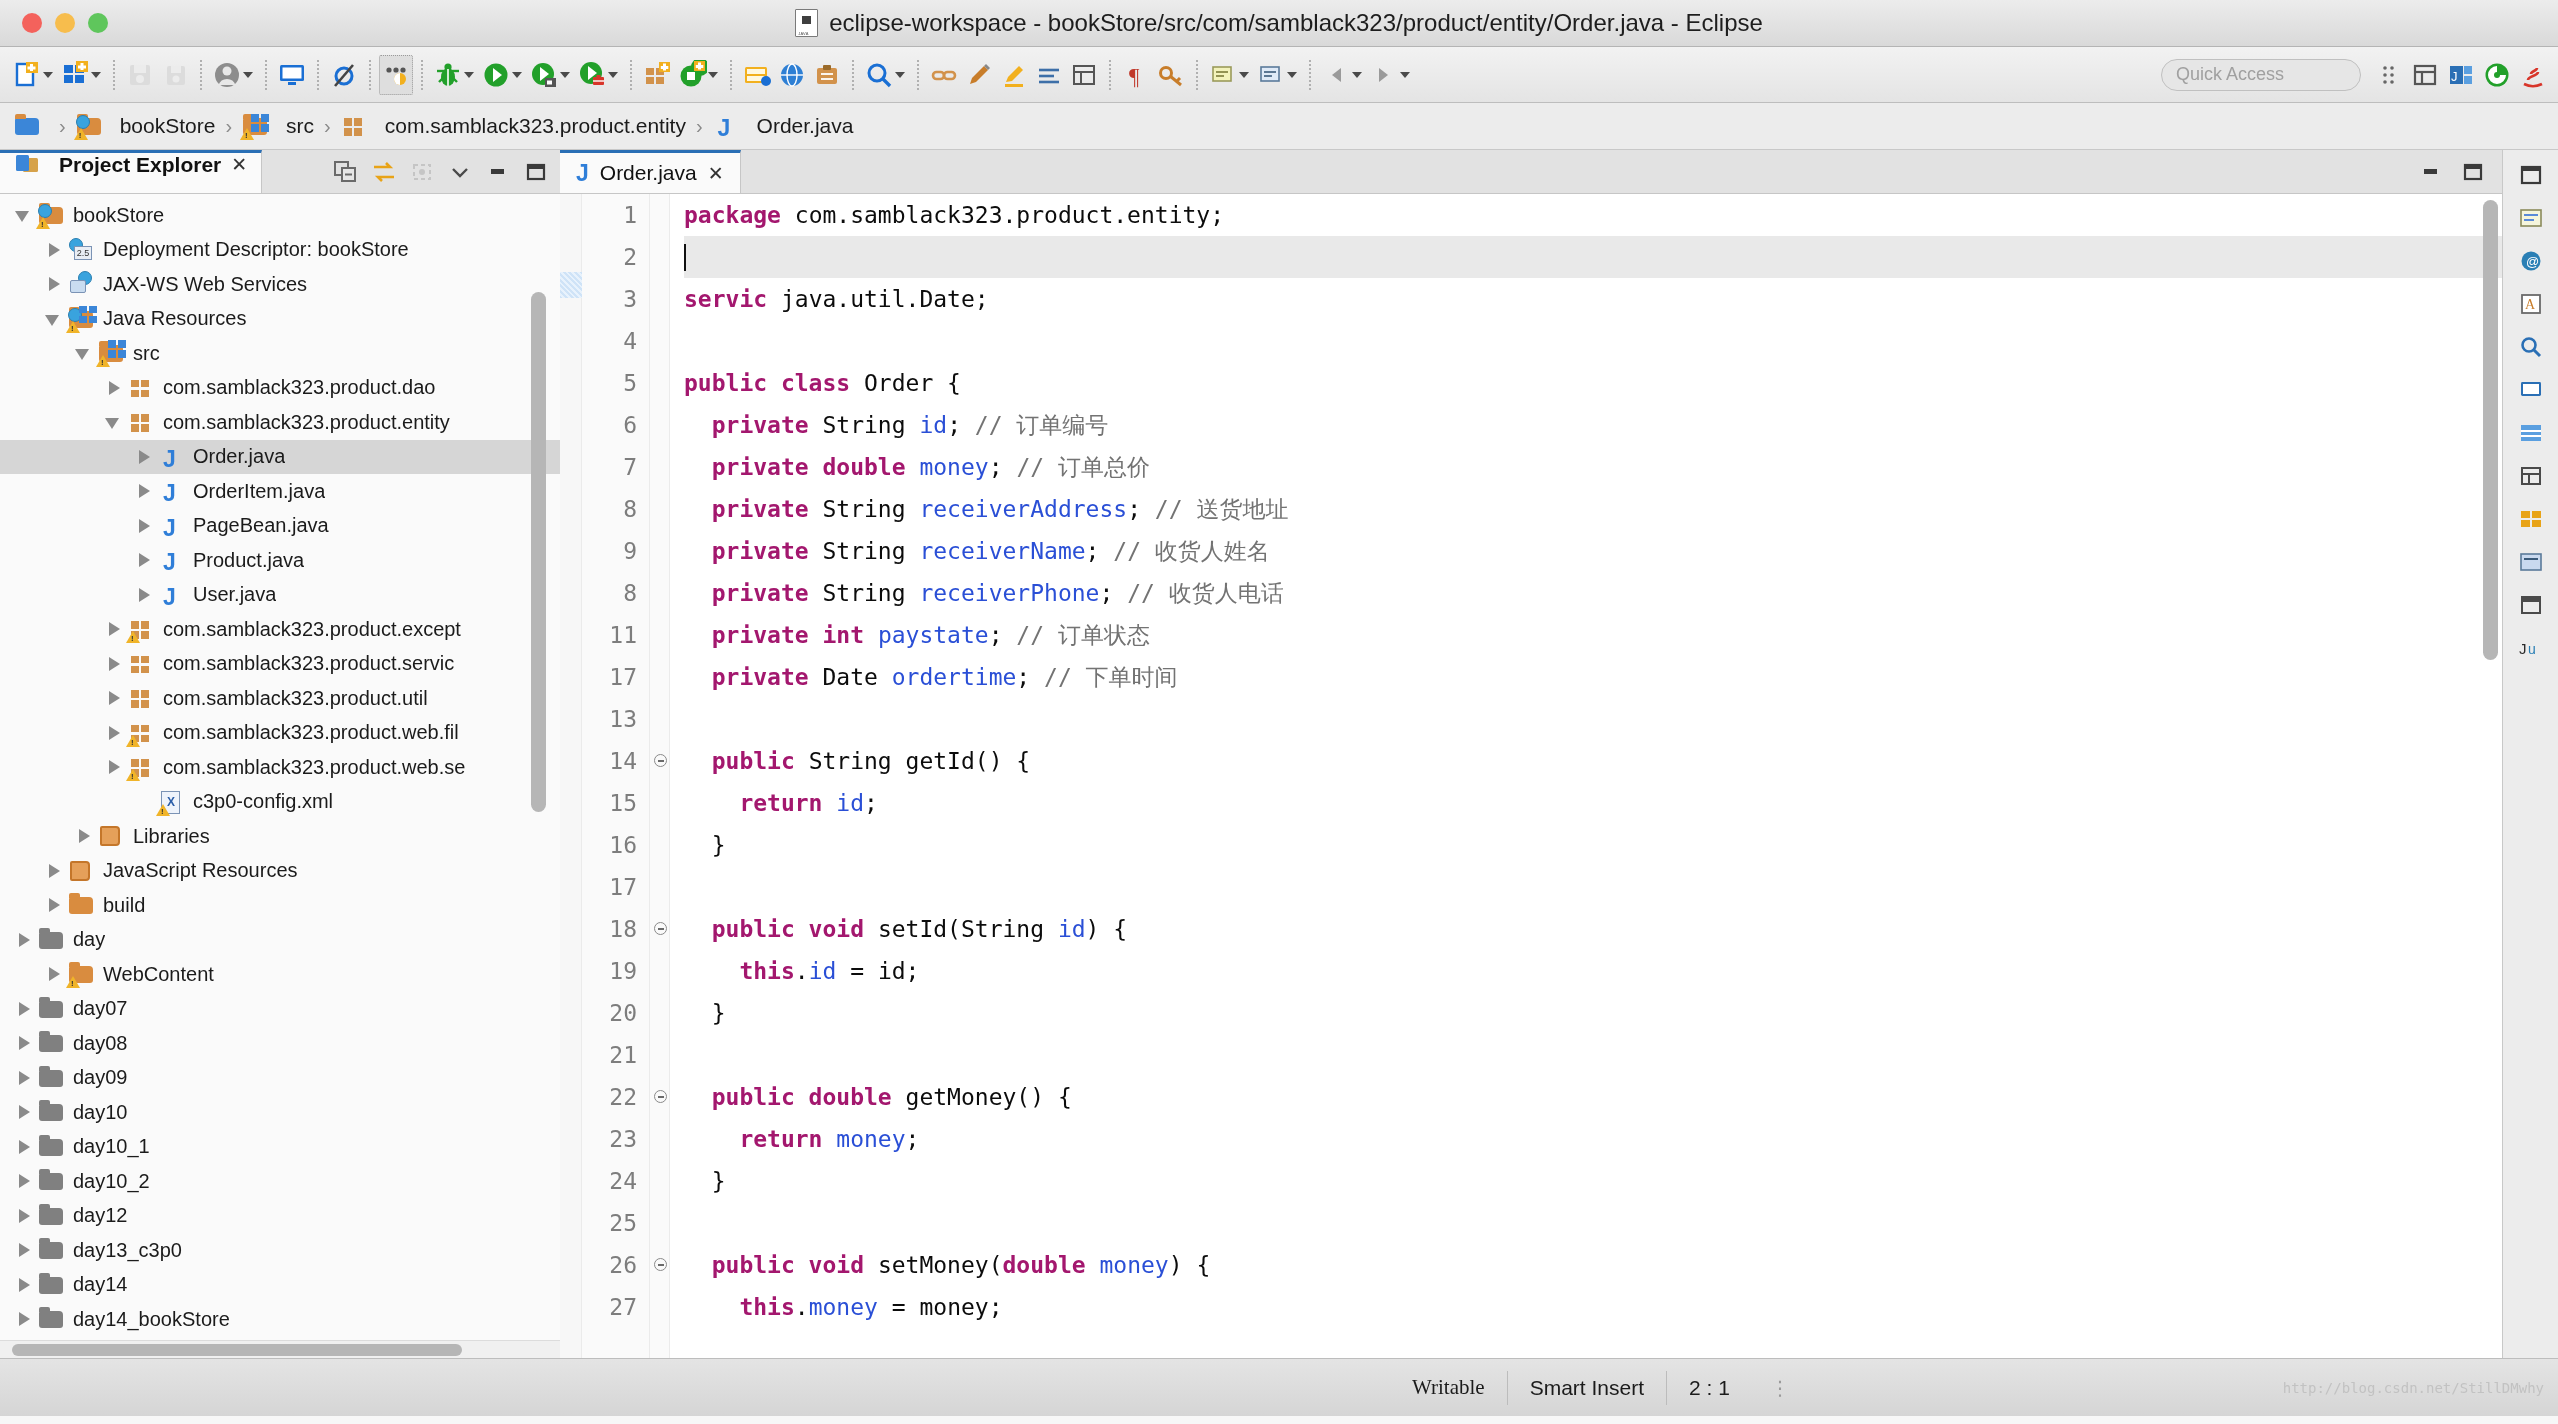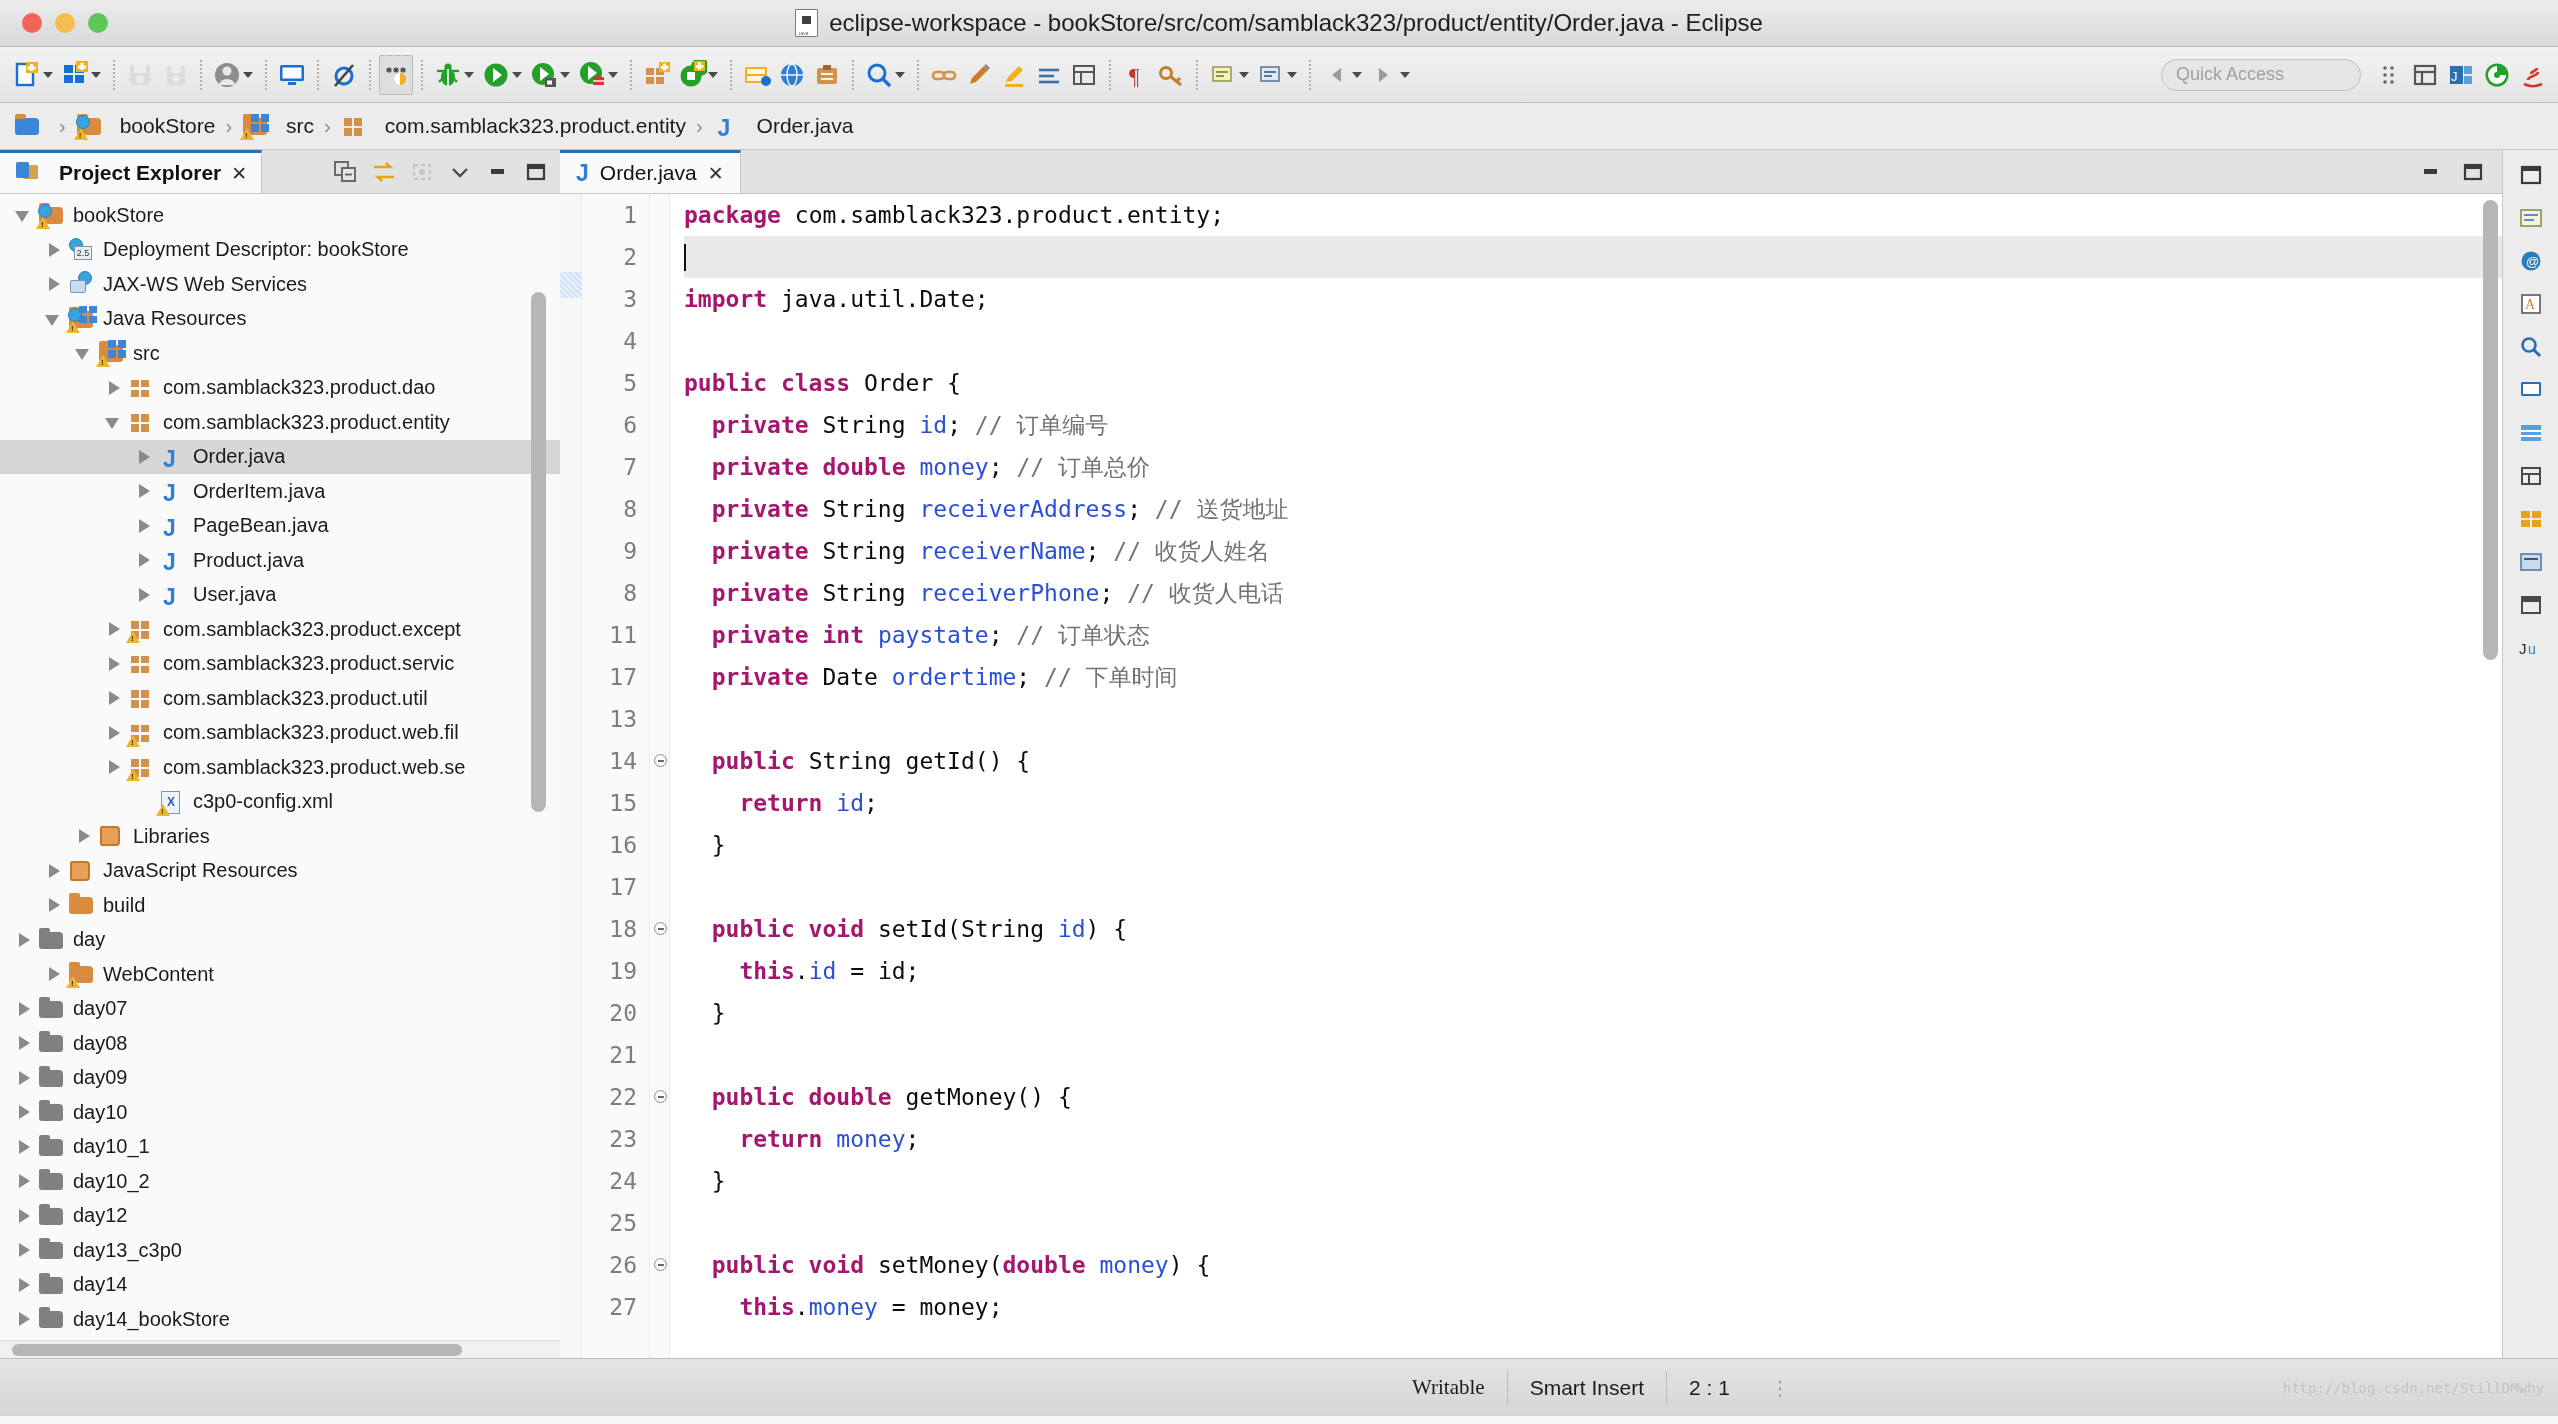--- a/index.html
+++ b/index.html
@@ -96,21 +96,21 @@
   
   .main { display: flex; height: 1208px; background: #f2f2f2; }
 
   
   .left { width: 560px; background: #f0f0f0; display: flex; flex-direction: column; position: relative; }
   .view-tabbar {
     height: 44px; display: flex; align-items: stretch;
     background: #e2e2e2; border-bottom: 1px solid #c6c6c6;
   }
   .view-tab {
-    display: flex; align-items: center; gap: 10px;
+    display: flex; gap: 10px;
     padding: 0 14px; background: #fafafa;
     border-top: 3px solid #2a6fb5;
     border-right: 1px solid #c6c6c6;
   }
   .view-tab-label { font-size: 21px; font-weight: bold; color: #111; white-space: nowrap; }
   .tab-close { font-size: 19px; color: #333; }
   .view-actions { display: flex; align-items: center; gap: 8px; padding: 0 9px; margin-left: auto; }
   .va { width: 30px; height: 30px; display:flex; align-items:center; justify-content:center; }
 
   .tree {
@@ -1111,21 +1111,21 @@
             <div class="ln"></div>
             <div class="ln"></div>
             <div class="ln">
               <span class="foldmark" style="top:1064px"></span>
             </div>
             <div class="ln"></div>
           </div>
         <div class="code-lines" id="codelines">
             <div class="cl"><span class="kw">package </span><span class="ty">com.samblack323.product.entity;</span></div>
             <div class="cl hl"><span class="caretbar"></span></div>
-            <div class="cl"><span class="kw">import </span><span class="ty">java.util.Date;</span></div>
+            <div class="cl"><span class="kw">servic </span><span class="ty">java.util.Date;</span></div>
             <div class="cl">&nbsp;</div>
             <div class="cl"><span class="kw">public class </span><span class="ty">Order {</span></div>
             <div class="cl"><span class="kw">  private </span><span class="ty">String </span><span class="fld">id</span><span class="ty">; </span><span class="cmt">// 订单编号</span></div>
             <div class="cl"><span class="kw">  private </span><span class="kw">double </span><span class="fld">money</span><span class="ty">; </span><span class="cmt">// 订单总价</span></div>
             <div class="cl"><span class="kw">  private </span><span class="ty">String </span><span class="fld">receiverAddress</span><span class="ty">; </span><span class="cmt">// 送货地址</span></div>
             <div class="cl"><span class="kw">  private </span><span class="ty">String </span><span class="fld">receiverName</span><span class="ty">; </span><span class="cmt">// 收货人姓名</span></div>
             <div class="cl"><span class="kw">  private </span><span class="ty">String </span><span class="fld">receiverPhone</span><span class="ty">; </span><span class="cmt">// 收货人电话</span></div>
             <div class="cl"><span class="kw">  private </span><span class="kw">int </span><span class="fld">paystate</span><span class="ty">; </span><span class="cmt">// 订单状态</span></div>
             <div class="cl"><span class="kw">  private </span><span class="ty">Date </span><span class="fld">ordertime</span><span class="ty">; </span><span class="cmt">// 下单时间</span></div>
             <div class="cl">&nbsp;</div>

